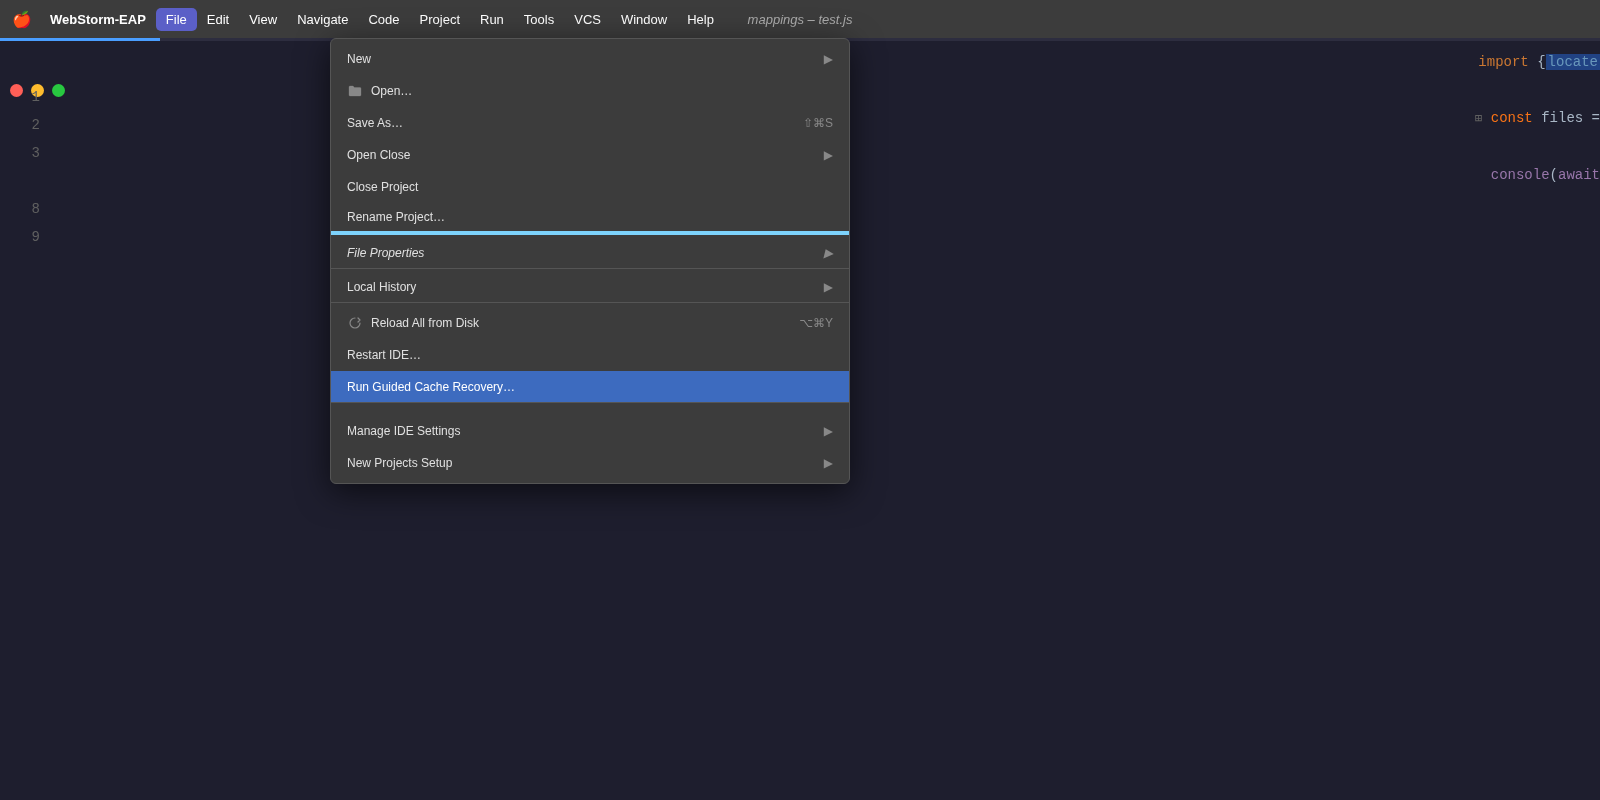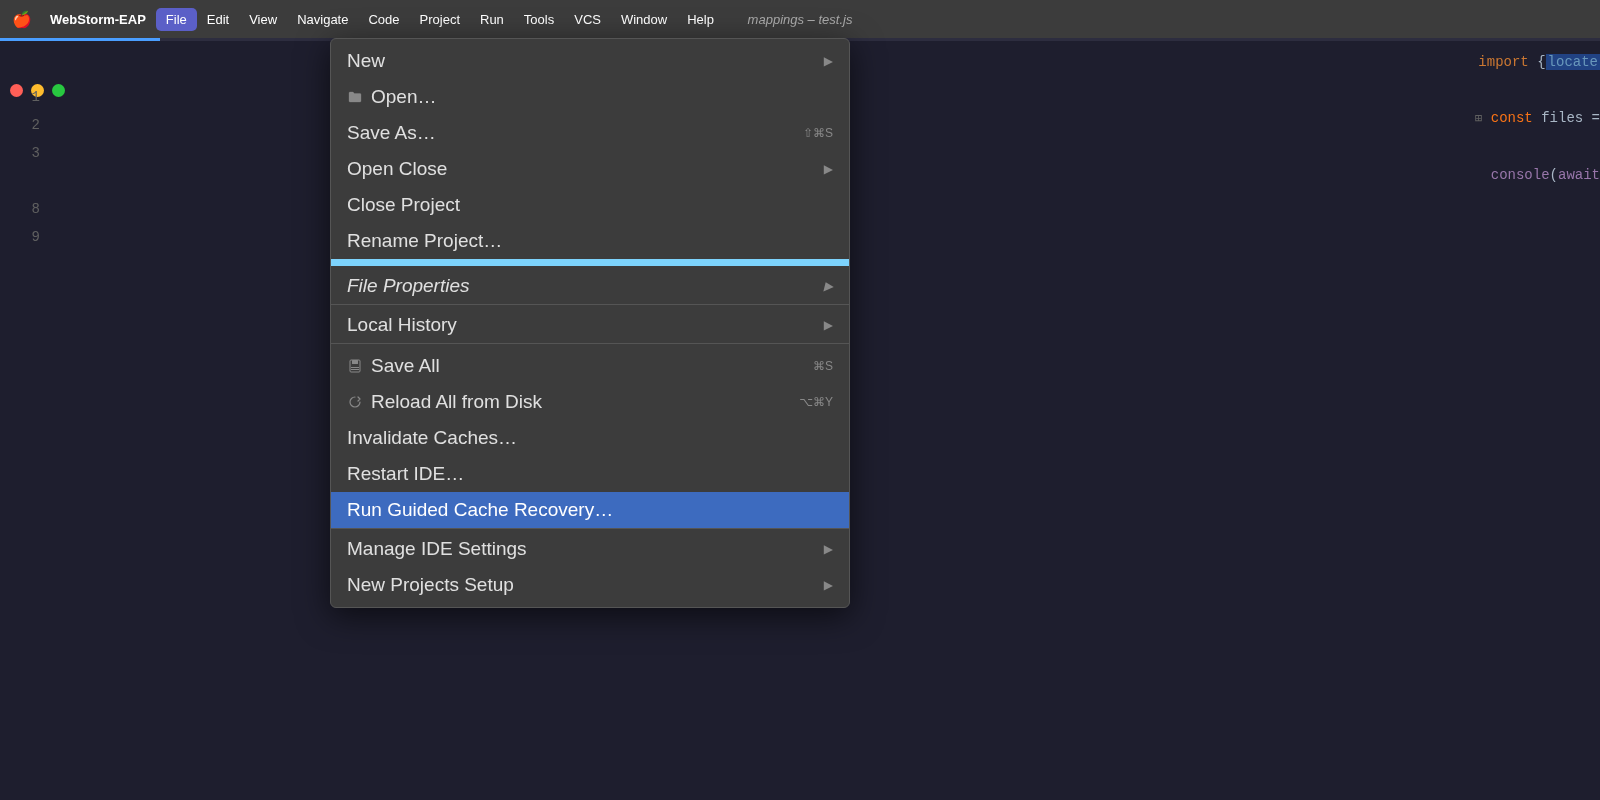--- a/index.html
+++ b/index.html
@@ -144,21 +144,21 @@
     }
     .item-icon {
       width: 16px;
       height: 16px;
       display: flex;
       align-items: center;
       justify-content: center;
       flex-shrink: 0;
     }
     .item-label {
-      font-size: 19px;
+      font-size: 12px;
     }
     .item-shortcut {
       color: #888;
       font-size: 12px;
       white-space: nowrap;
     }
     .item-arrow {
       color: #888;
       font-size: 12px;
     }
@@ -246,81 +246,62 @@
     </div>
     <span class="item-arrow">▶</span>
   </div>
 
   <div class="menu-dropdown-item">
     <div class="item-left">
       <span class="item-label">Close Project</span>
     </div>
   </div>
 
-  <div class="menu-dropdown-item" style="border-bottom:7px solid #7dd3fc; margin-bottom:2px;">
+  <div class="menu-dropdown-item" style="border-bottom:4px solid #7dd3fc; margin-bottom:2px;">
     <div class="item-left">
       <span class="item-label">Rename Project…</span>
     </div>
   </div>
 
   <div class="menu-dropdown-item" style="border-bottom:1px solid #555; margin-bottom:2px;font-style:italic;">
     <div class="item-left">
       <span class="item-label">File Properties</span>
     </div>
     <span class="item-arrow">▶</span>
   </div>
 
   <div class="menu-dropdown-item" style="border-bottom:1px solid #555; margin-bottom:4px;">
     <div class="item-left">
       <span class="item-label">Local History</span>
     </div>
     <span class="item-arrow">▶</span>
   </div>
 
-  <div class="menu-dropdown-item">
-    <div class="item-left">
-      <span class="item-icon">
-        <svg width="14" height="14" viewBox="0 0 14 14" fill="none">
-          <rect x="2" y="1" width="10" height="12" rx="1" stroke="#888" stroke-width="1" fill="none"></rect>
-          <rect x="4" y="1" width="6" height="4" rx="0.5" fill="#888"></rect>
-          <rect x="3" y="8" width="8" height="1" fill="#888"></rect>
-          <rect x="3" y="10" width="8" height="1" fill="#888"></rect>
-        </svg>
-      </span>
-      <span class="item-label">Save All</span>
-    </div>
-    <span class="item-shortcut">⌘S</span>
-  </div>
 
   <div class="menu-dropdown-item">
     <div class="item-left">
       <span class="item-icon">
         <svg width="14" height="14" viewBox="0 0 14 14" fill="none">
           <path d="M7 2C4.24 2 2 4.24 2 7s2.24 5 5 5 5-2.24 5-5" stroke="#888" stroke-width="1.2" fill="none" stroke-linecap="round"></path>
           <path d="M10 2l2 2-2 2" stroke="#888" stroke-width="1.2" fill="none" stroke-linecap="round" stroke-linejoin="round"></path>
         </svg>
       </span>
       <span class="item-label">Reload All from Disk</span>
     </div>
     <span class="item-shortcut">⌥⌘Y</span>
   </div>
 
-  <div class="menu-dropdown-item">
-    <div class="item-left">
-      <span class="item-label">Invalidate Caches…</span>
-    </div>
-  </div>
 
   <div class="menu-dropdown-item">
     <div class="item-left">
       <span class="item-label">Restart IDE…</span>
     </div>
   </div>
 
-  <div class="menu-dropdown-item" style="background:#3d6bbf; color:#fff; border-bottom:1px solid #555; margin-bottom:2px;">
+  <div class="menu-dropdown-item" style="background:#3d6bbf; color:#fff; border-bottom:1px solid #555; margin-bottom:12px;">
     <div class="item-left">
       <span class="item-label" style="color:#fff;">Run Guided Cache Recovery…</span>
     </div>
   </div>
 
   <div class="menu-dropdown-item">
     <div class="item-left">
       <span class="item-label">Manage IDE Settings</span>
     </div>
     <span class="item-arrow">▶</span>

